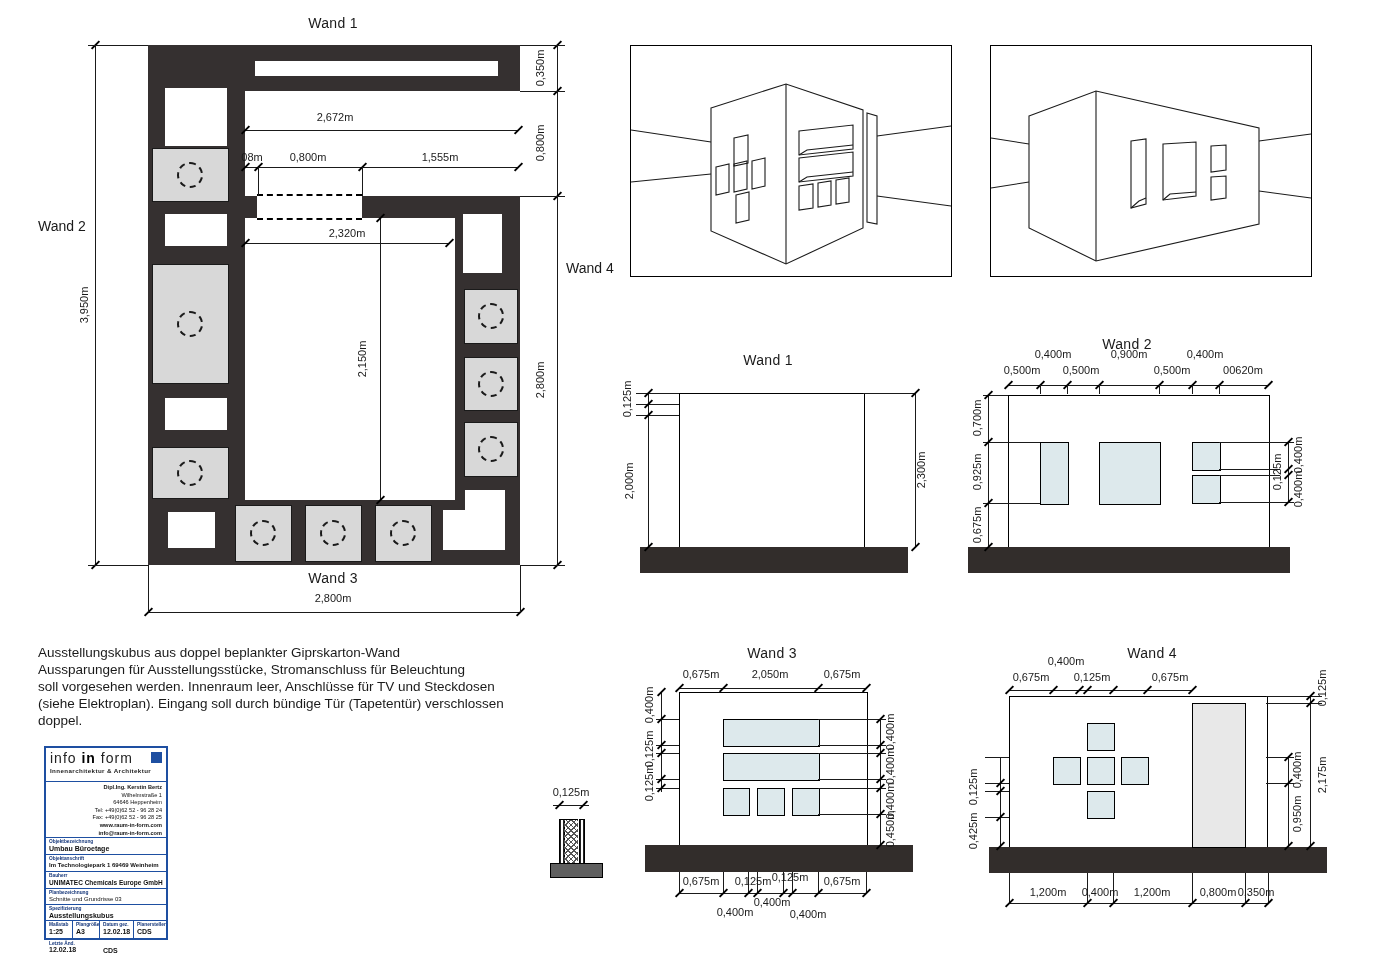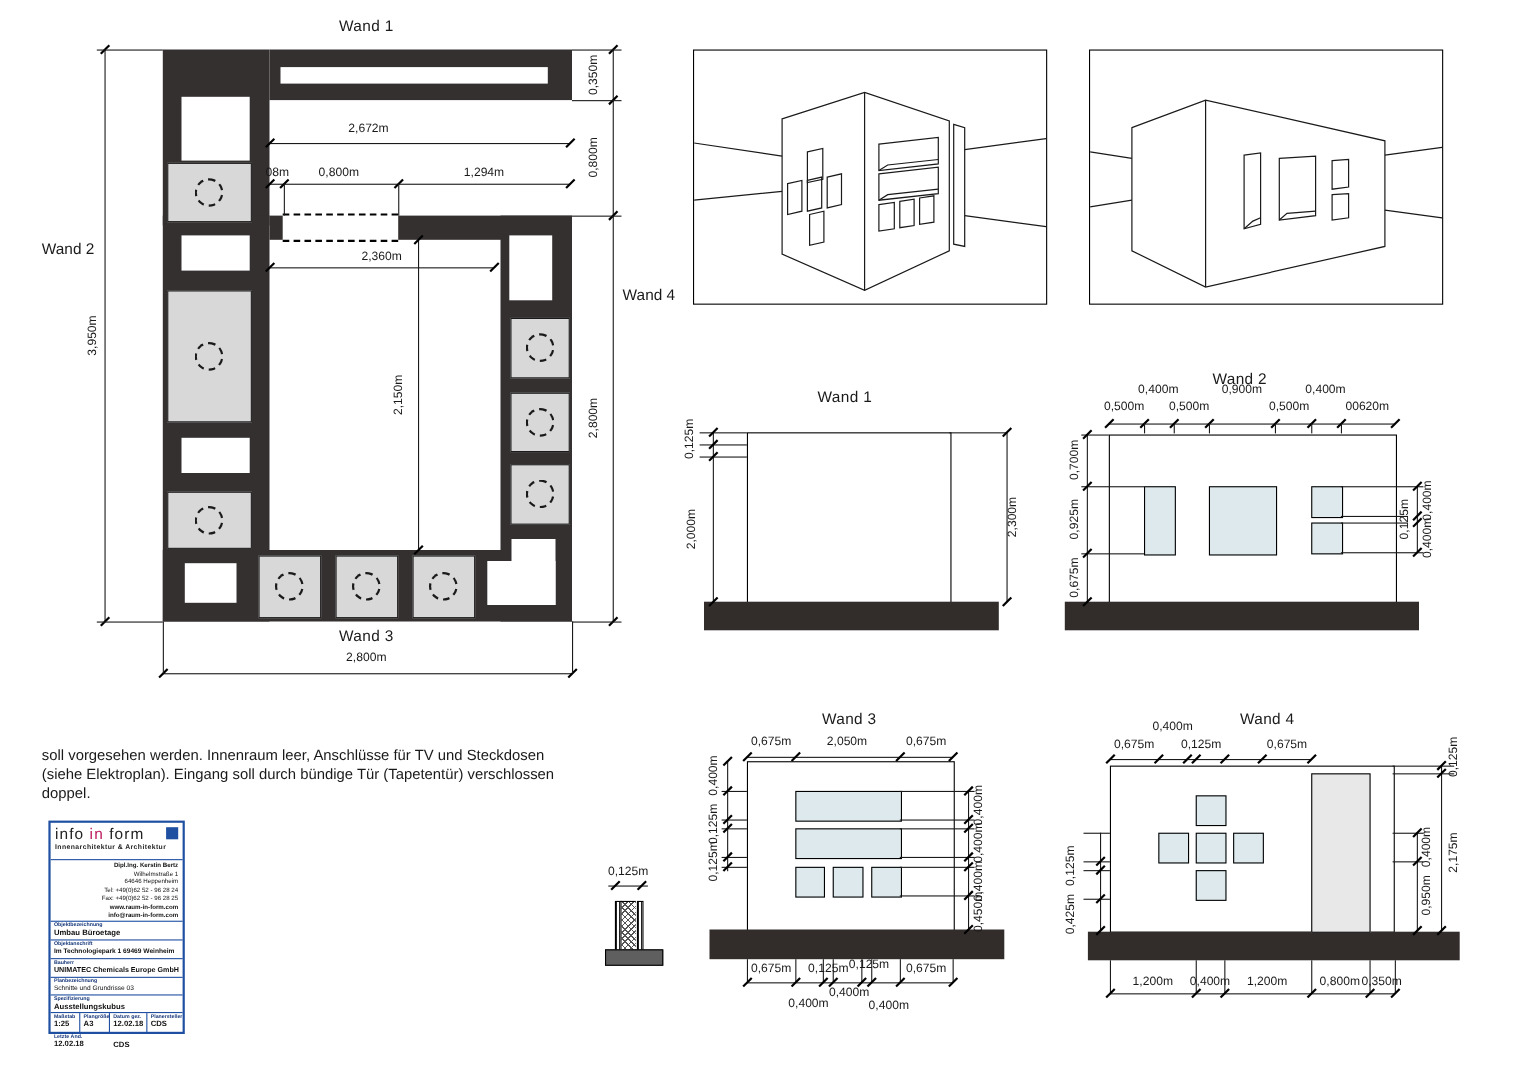--- a/index.html
+++ b/index.html
@@ -26,21 +26,21 @@
   
   .dwallcore{position:absolute;background:
      repeating-linear-gradient(45deg,#555 0 1px,transparent 1px 4px),
      repeating-linear-gradient(-45deg,#555 0 1px,transparent 1px 4px)}
   .dboard{position:absolute;background:repeating-linear-gradient(90deg,#222 0 1px,transparent 1px 3px);border:1px solid #000}
   .dbase{position:absolute;background:#5f5f5f;border:1px solid #000}
   
   .tb{position:absolute;border:2px solid #1e4fa1;background:#fff;box-sizing:border-box}
   .tbrow{border-bottom:1px solid #1e4fa1;box-sizing:border-box;overflow:hidden}
   .tblogo1{font-size:14px;color:#222;letter-spacing:1px;padding:2px 4px 0 4px}
-  .tbin{color:#be185d;font-weight:normal}
+  .tbin{color:#000000;font-weight:bold}
   .tbsq{display:inline-block;width:11px;height:11px;background:#1e4fa1;float:right;margin-top:2px}
   .tbsub{font-size:6.2px;font-weight:bold;color:#222;padding:1px 4px;letter-spacing:.4px}
   .tbcontact{font-size:5.6px;line-height:7.6px;text-align:right;padding:2px 4px;color:#111}
   .tbl{font-size:4.8px;font-weight:bold;color:#16377a;padding:1px 3px 0 3px}
   .tbv{font-size:7px;font-weight:bold;color:#111;padding:1px 3px}
   .tbgrid{display:flex}
   .tbcell{border-right:1px solid #1e4fa1;box-sizing:border-box}
 </style>
 </head>
 <body>
@@ -103,25 +103,25 @@
     <div class="dh" style="left:187px;top:66px">2,672m</div>
     <div class="lh" style="left:97px;top:122px;width:273px"></div>
     <div class="tk" style="left:92px;top:121px"></div>
     <div class="tk" style="left:105px;top:121px"></div>
     <div class="tk" style="left:209px;top:121px"></div>
     <div class="tk" style="left:365px;top:121px"></div>
     <div class="lv" style="left:110px;top:122px;height:29px"></div>
     <div class="lv" style="left:214px;top:122px;height:29px"></div>
     <div class="dh" style="left:104px;top:106px">08m</div>
     <div class="dh" style="left:160px;top:106px">0,800m</div>
-    <div class="dh" style="left:292px;top:106px">1,294m</div>
+    <div class="dh" style="left:292px;top:106px">1,555m</div>
     <div class="lh" style="left:97px;top:198px;width:204px"></div>
     <div class="tk" style="left:92px;top:197px"></div>
     <div class="tk" style="left:296px;top:197px"></div>
-    <div class="dh" style="left:199px;top:182px">2,360m</div>
+    <div class="dh" style="left:199px;top:182px">2,320m</div>
     <div class="lv" style="left:232px;top:173px;height:282px"></div>
     <div class="tk" style="left:227px;top:172px"></div>
     <div class="tk" style="left:227px;top:454px"></div>
     <div class="dv" style="left:214px;top:314px">2,150m</div>
   </div>
 
   <div class="lbl" style="left:38px;top:218px">Wand 2</div>
   <div class="lv" style="left:95px;top:45px;height:520px"></div>
   <div class="tk" style="left:90px;top:44px"></div>
   <div class="tk" style="left:90px;top:564px"></div>
@@ -406,20 +406,22 @@
 
   <div class="dh" style="left:571px;top:786px">0,125m</div>
   <div class="lh" style="left:553px;top:805px;width:36px"></div>
   <div class="tk" style="left:554px;top:804px"></div>
   <div class="tk" style="left:578px;top:804px"></div>
   <div class="dboard" style="left:559px;top:819px;width:4px;height:44px"></div>
   <div class="dwallcore" style="left:564px;top:819px;width:14px;height:44px;border-top:1px solid #000;border-bottom:1px solid #000"></div>
   <div class="dboard" style="left:579px;top:819px;width:4px;height:44px"></div>
   <div class="dbase" style="left:550px;top:863px;width:51px;height:13px"></div>
 
+  <div class="note" style="left:38px;top:645px">Ausstellungskubus aus doppel beplankter Giprskarton-Wand</div>
+  <div class="note" style="left:38px;top:662px">Aussparungen für Ausstellungsstücke, Stromanschluss für Beleuchtung</div>
   <div class="note" style="left:38px;top:679px">soll vorgesehen werden. Innenraum leer, Anschlüsse für TV und Steckdosen</div>
   <div class="note" style="left:38px;top:696px">(siehe Elektroplan). Eingang soll durch bündige Tür (Tapetentür) verschlossen</div>
   <div class="note" style="left:38px;top:713px">doppel.</div>
 
   <div class="tb" style="left:44px;top:746px;width:124px;height:194px">
     <div class="tbrow" style="height:34px">
       <div class="tblogo1">
         <span class="tbsq"></span><span>info </span><span class="tbin">in</span><span> form</span>
       </div>
       <div class="tbsub">Innenarchitektur &amp; Architektur</div>

